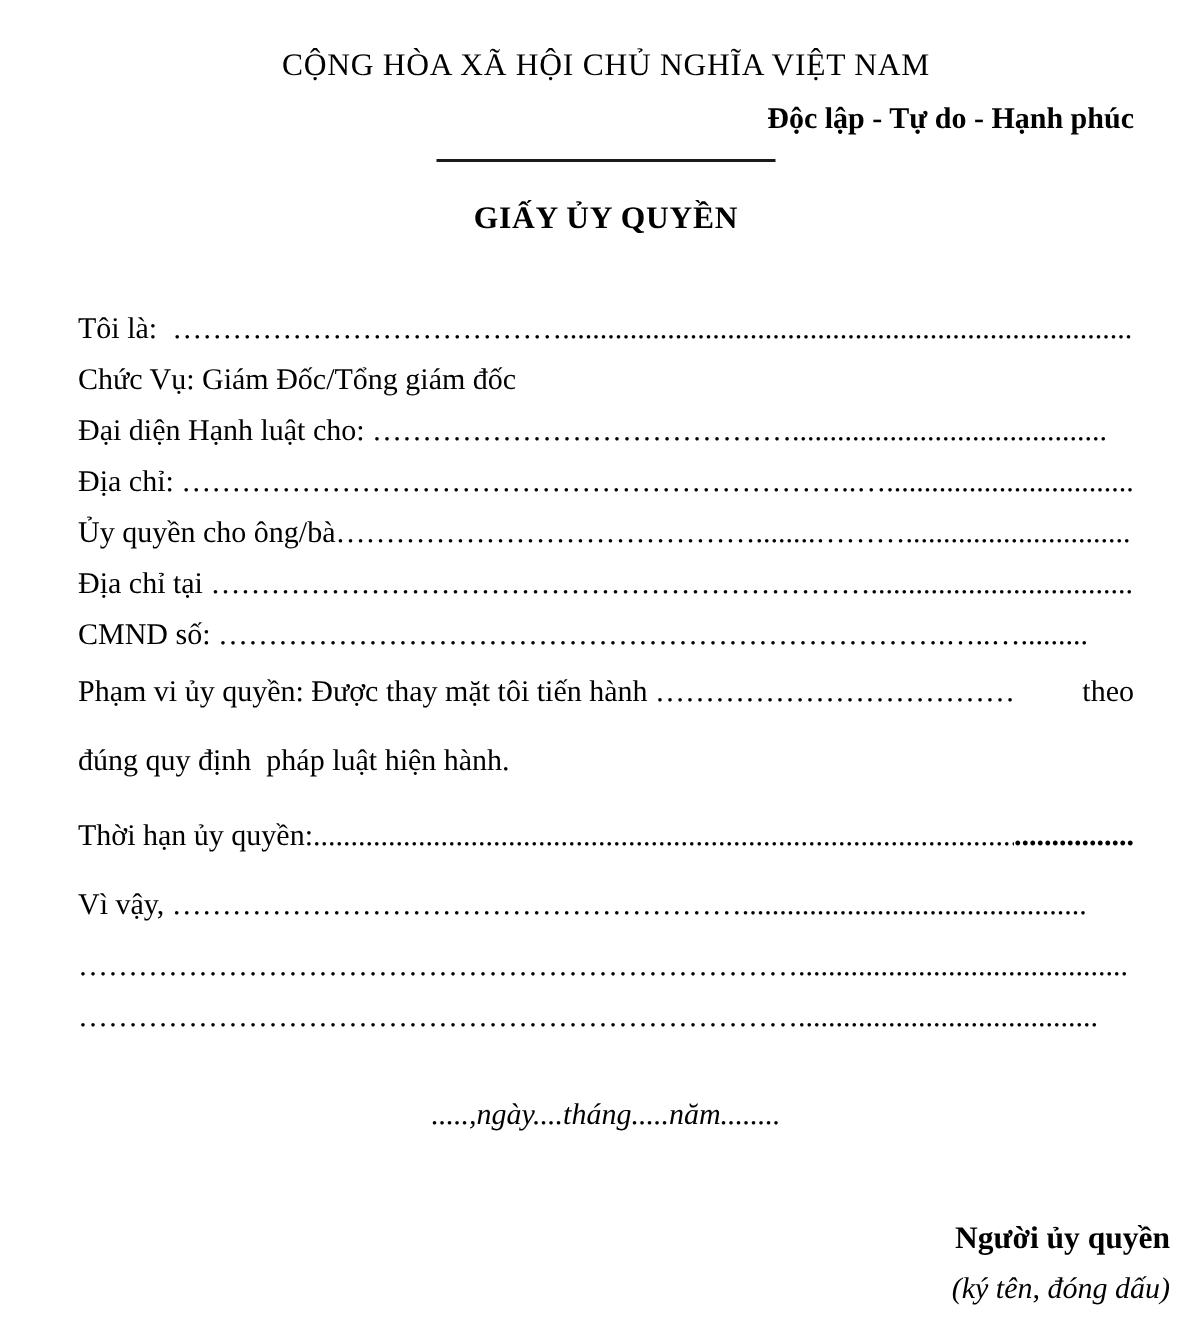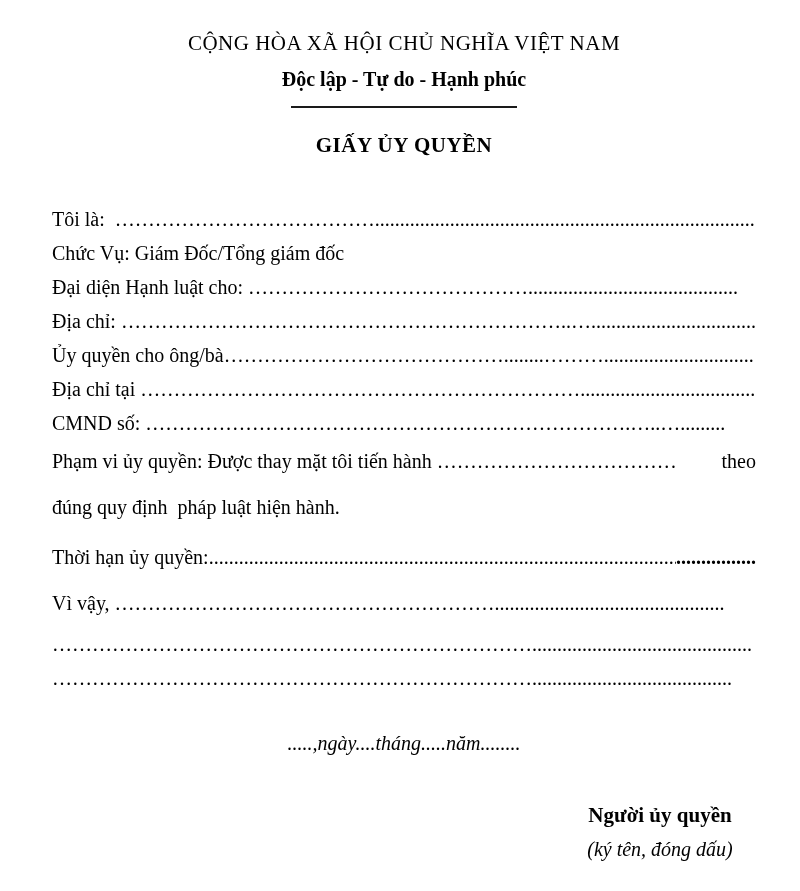--- a/index.html
+++ b/index.html
@@ -22,21 +22,21 @@
   }
   
   .national-title {
     text-align: center;
     font-weight: normal;
     font-size: 21px;
     line-height: 26px;
     letter-spacing: 0.5px;
   }
   .motto {
-    text-align: center;
+    text-align: right;
     font-weight: bold;
     font-size: 20px;
     line-height: 26px;
     margin-top: 10px;
   }
   .header-rule {
     width: 226px;
     height: 2px;
     background: #1a1a1a;
     margin: 14px auto 0 auto;
@@ -84,22 +84,22 @@
     text-align: center;
     font-style: italic;
     font-size: 20px;
     line-height: 34px;
     white-space: pre;
   }
   .sig-block {
     width: 240px;
     margin-left: auto;
     margin-right: -24px;
-    margin-top: 38px;
-    text-align: center;
+    margin-top: 48px;
+    text-align: right;
   }
   .sig-title {
     font-weight: bold;
     font-size: 21px;
     line-height: 34px;
   }
   .sig-note {
     font-style: italic;
     font-size: 20px;
     line-height: 34px;

